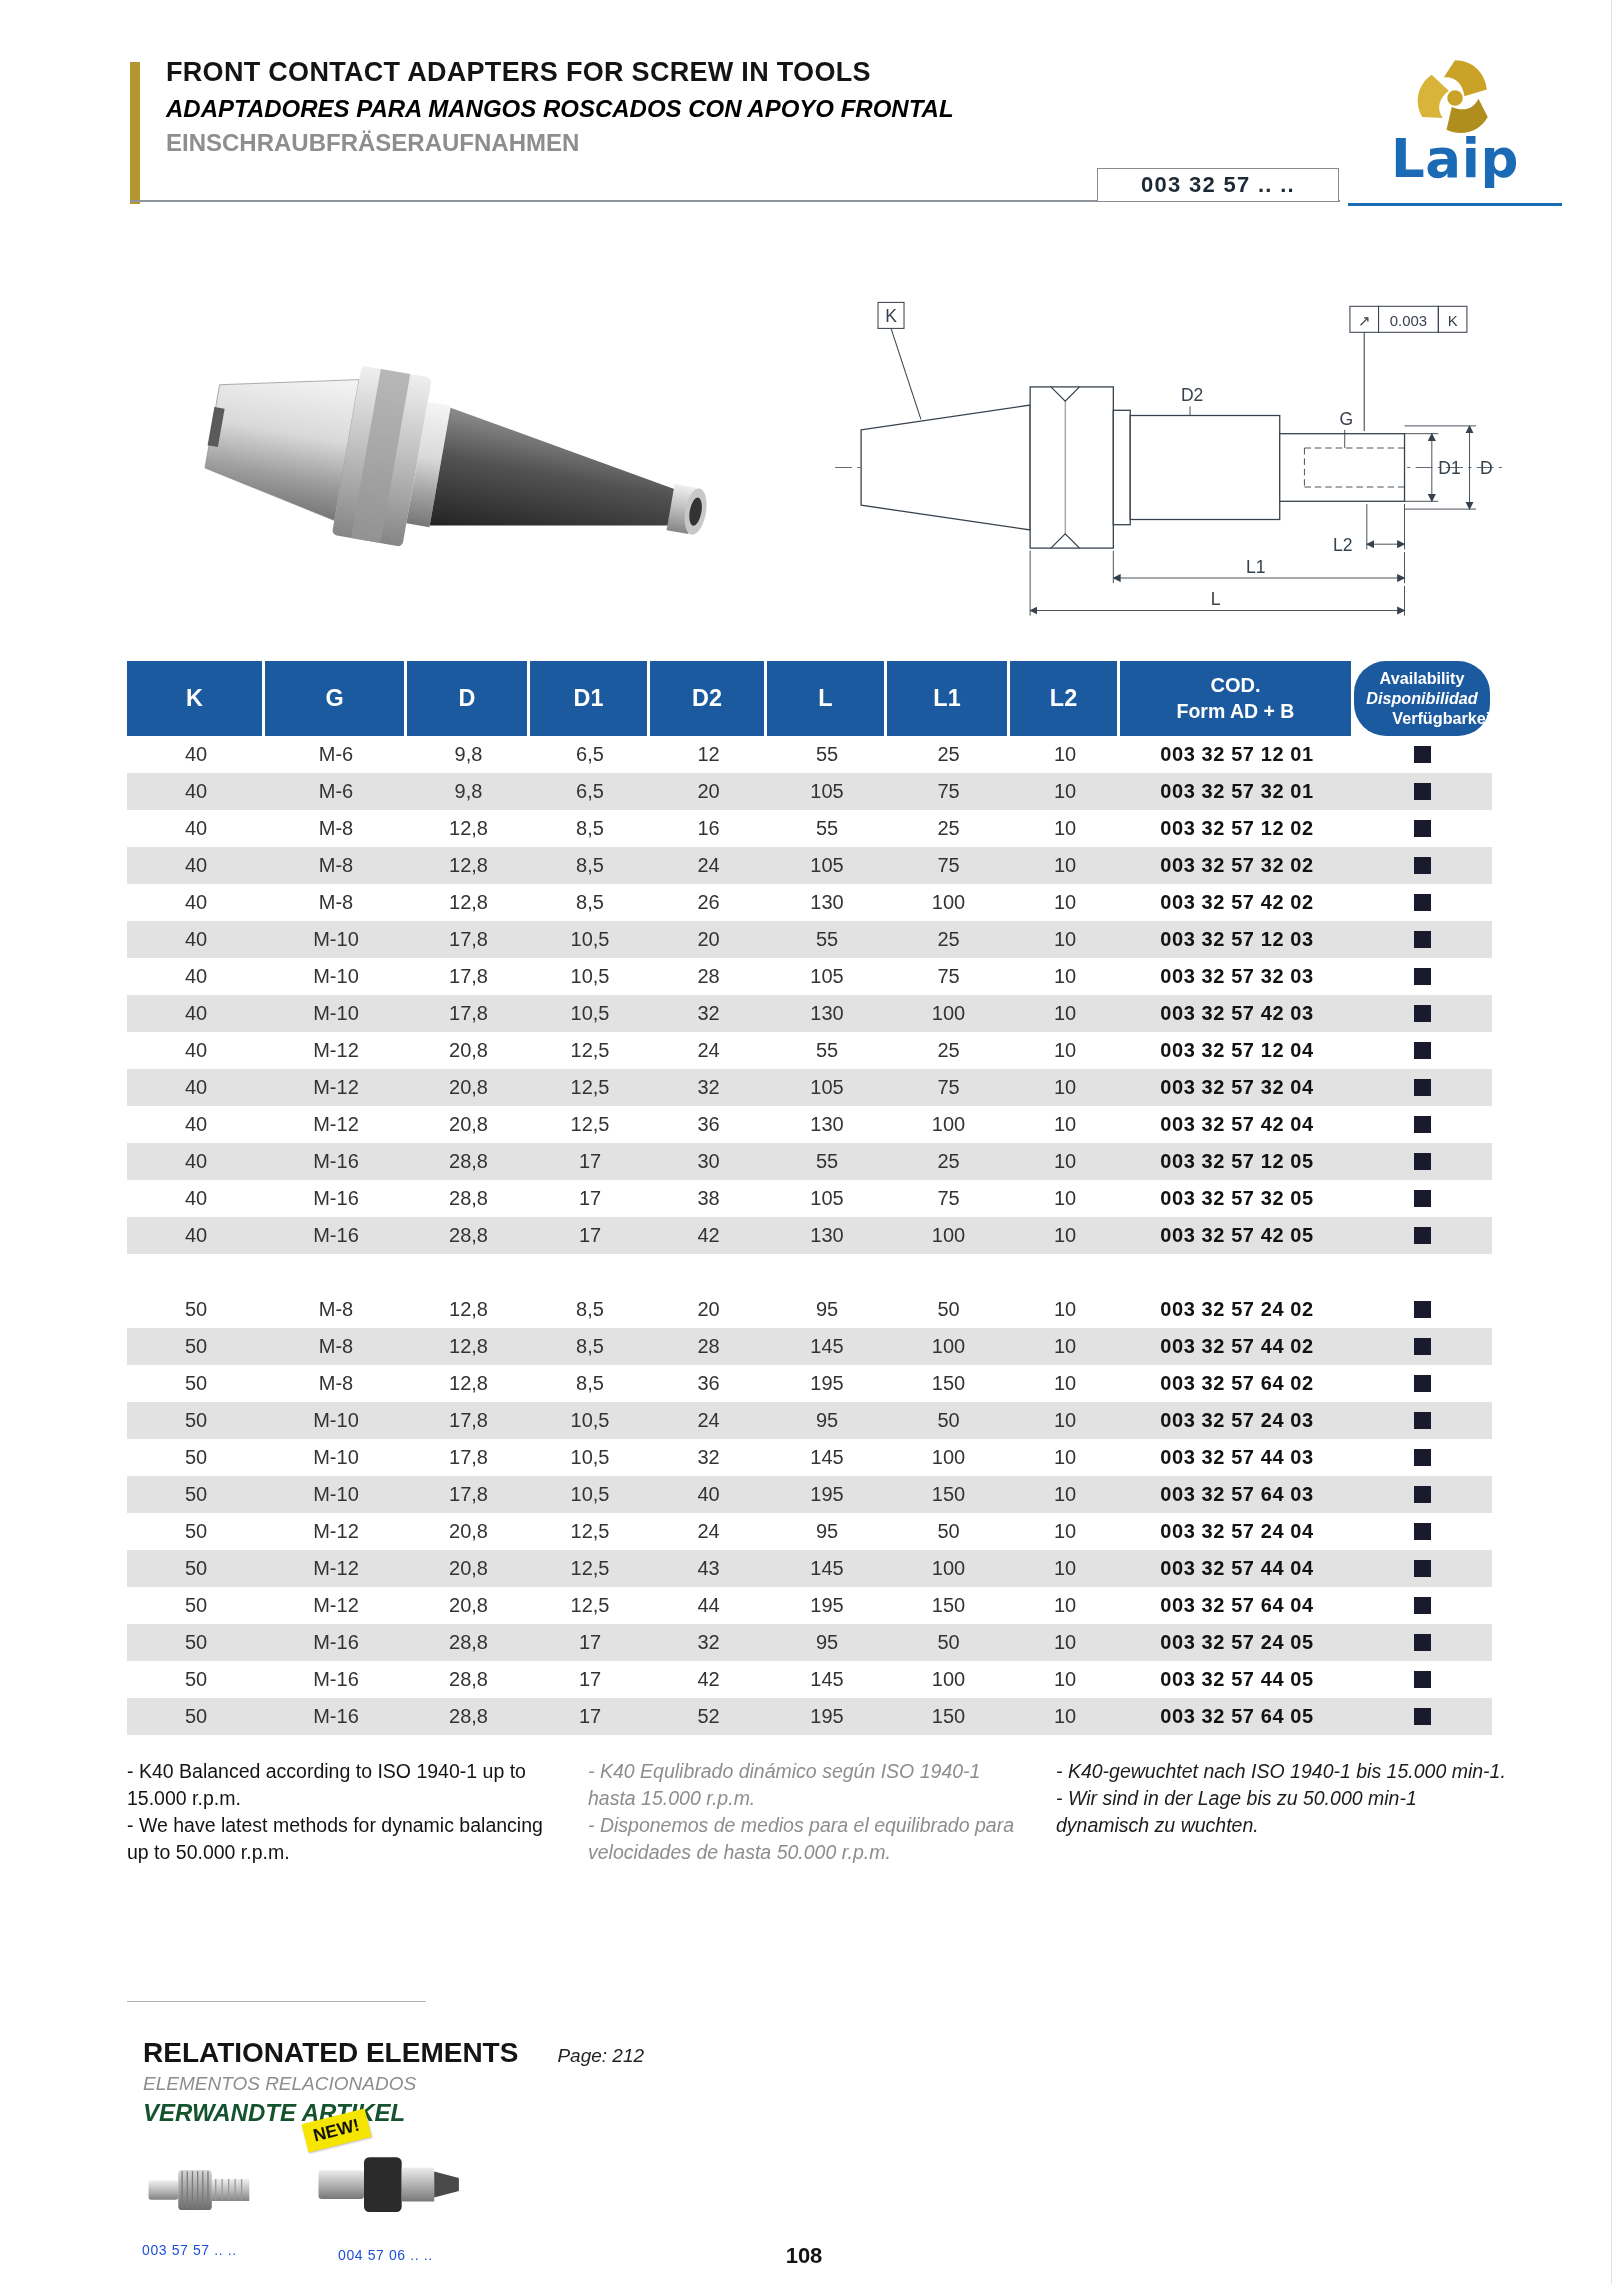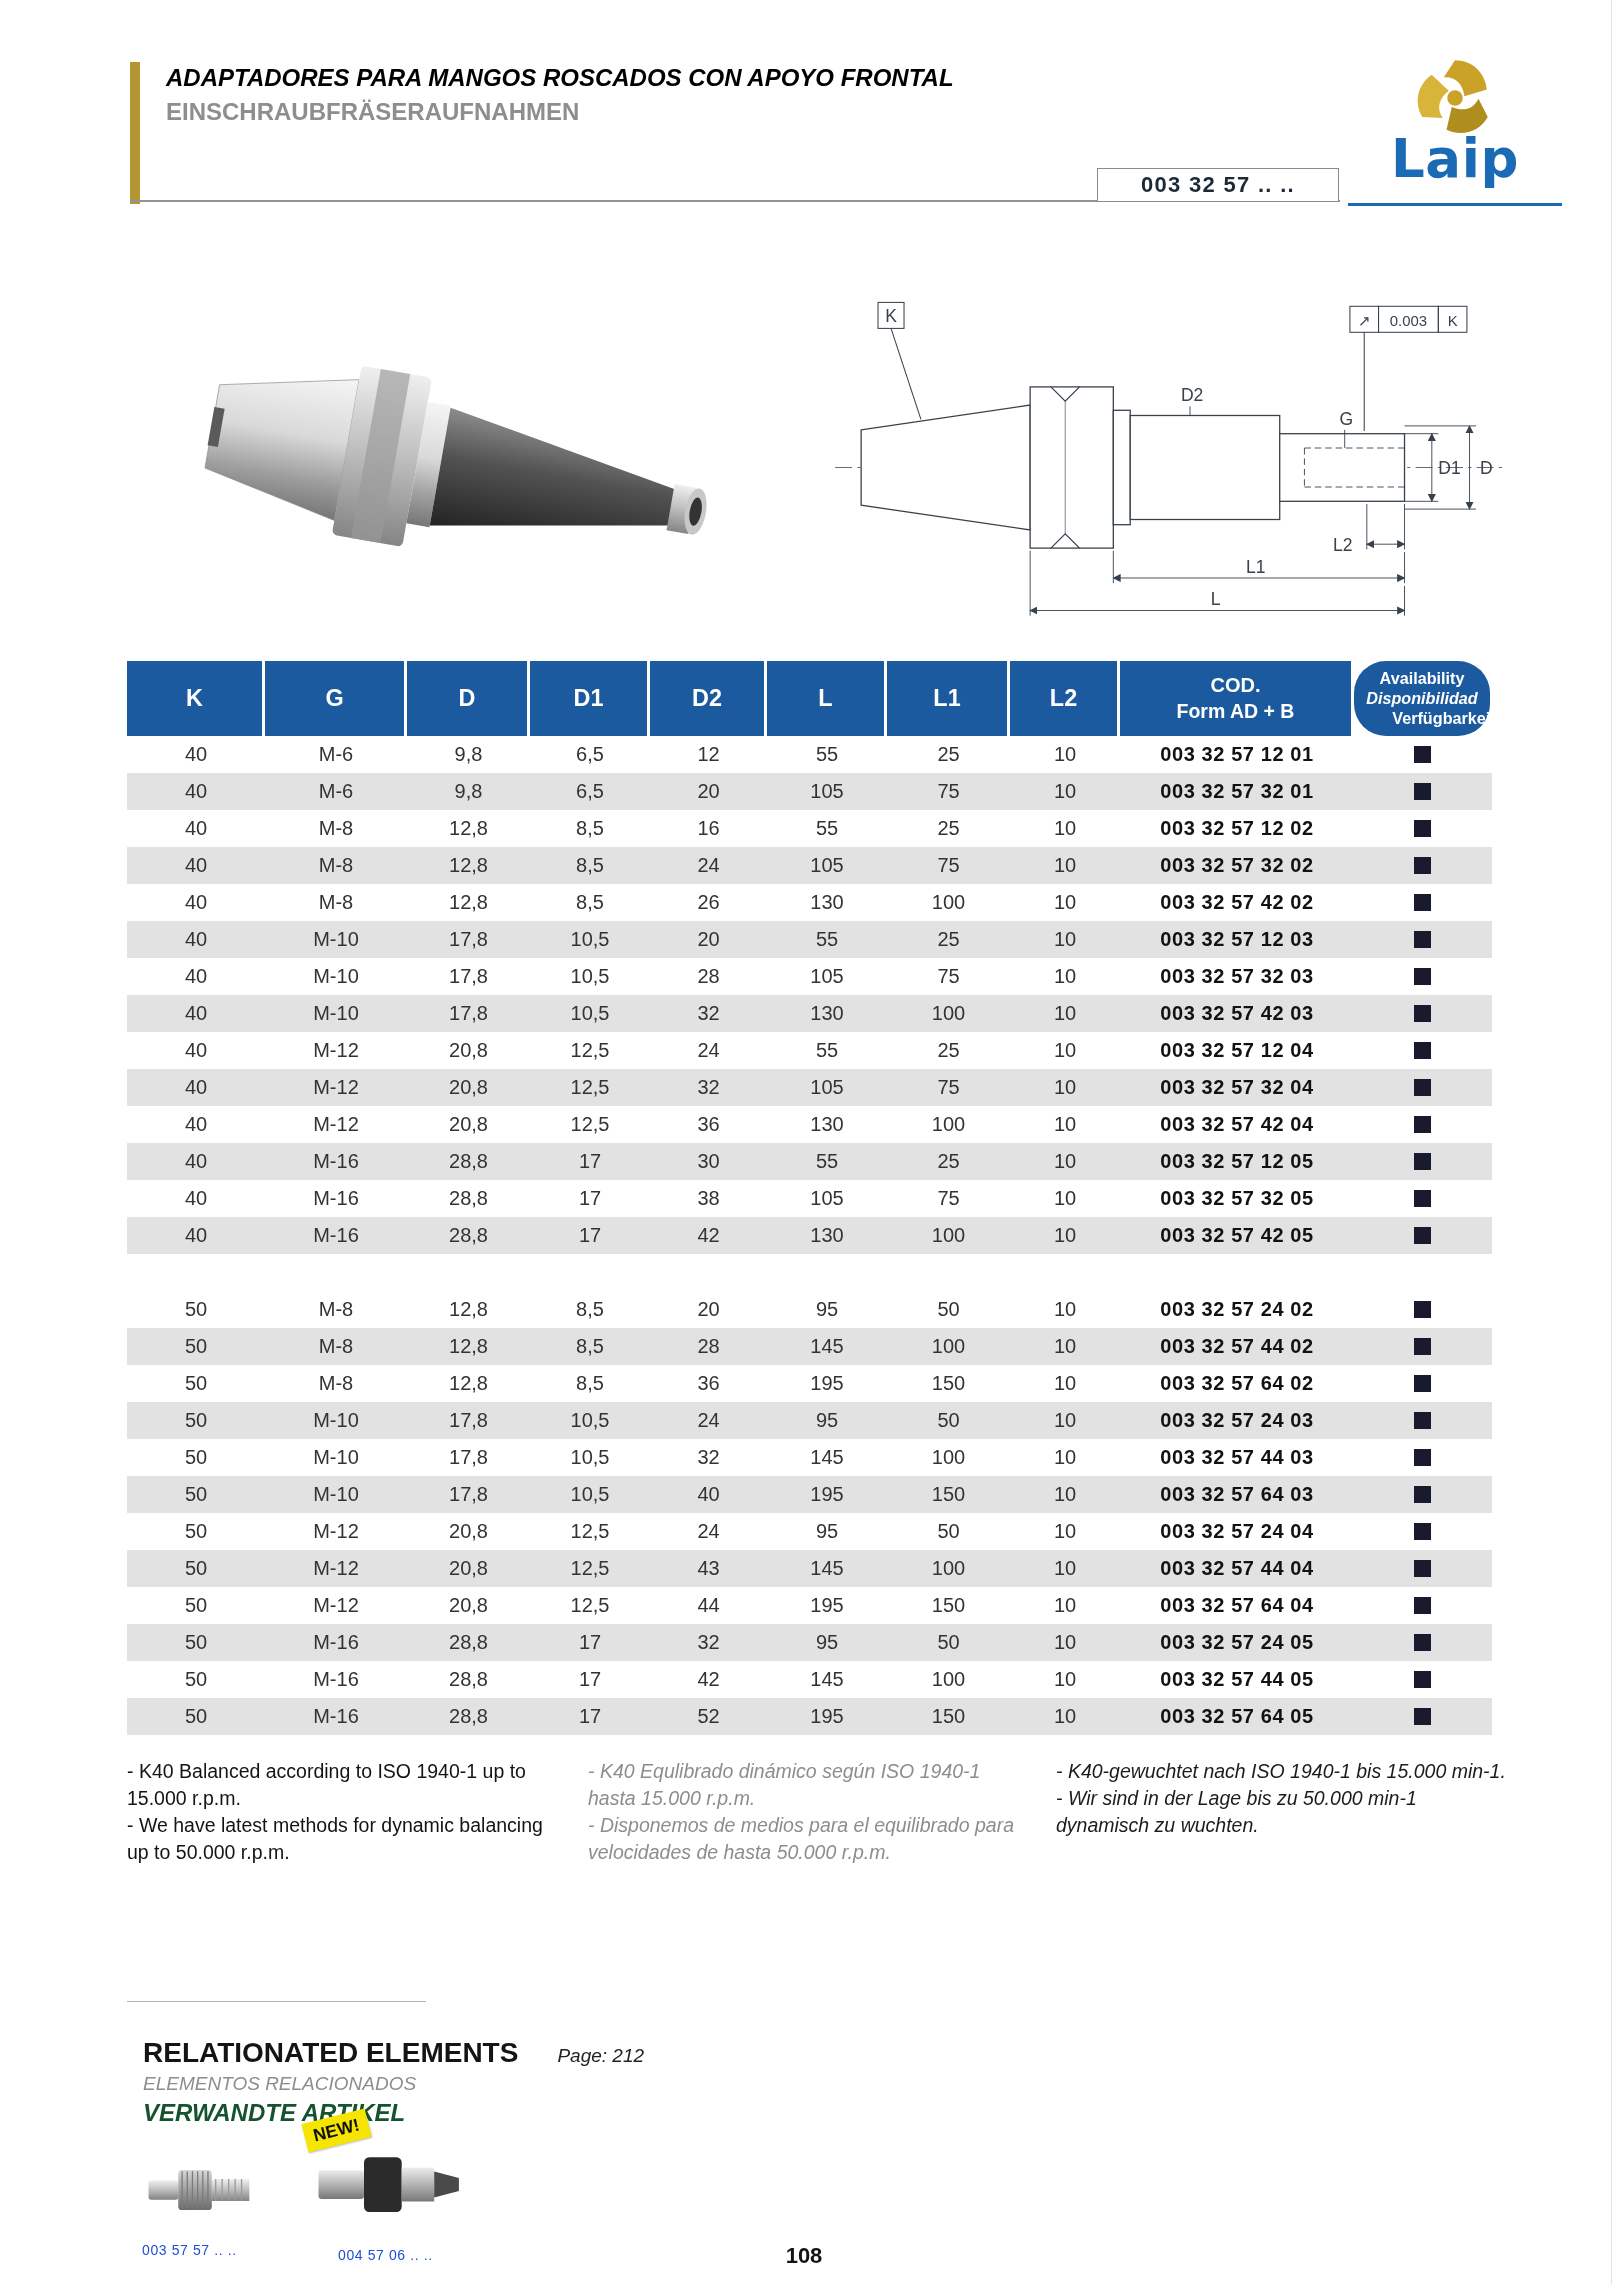--- a/index.html
+++ b/index.html
@@ -89,20 +89,21 @@
   .page-num{position:absolute;left:0;top:2243px;width:1608px;text-align:center;
             font-size:22px;font-weight:bold;color:#141414;}
 </style>
 </head>
 <body>
 
 <div class="page">
 
   <div class="gold-bar"></div>
   <div class="titles">
+    <div class="title-en">FRONT CONTACT ADAPTERS FOR SCREW IN TOOLS</div>
     <div class="title-es">ADAPTADORES PARA MANGOS ROSCADOS CON APOYO FRONTAL</div>
     <div class="title-de">EINSCHRAUBFRÄSERAUFNAHMEN</div>
   </div>
   <div class="header-rule"></div>
   <div class="code-box">
     <span>003 32 57 .. ..</span>
   </div>
   <div class="logo">
     <svg width="86" height="86" viewBox="0 0 100 100">
       <defs>

